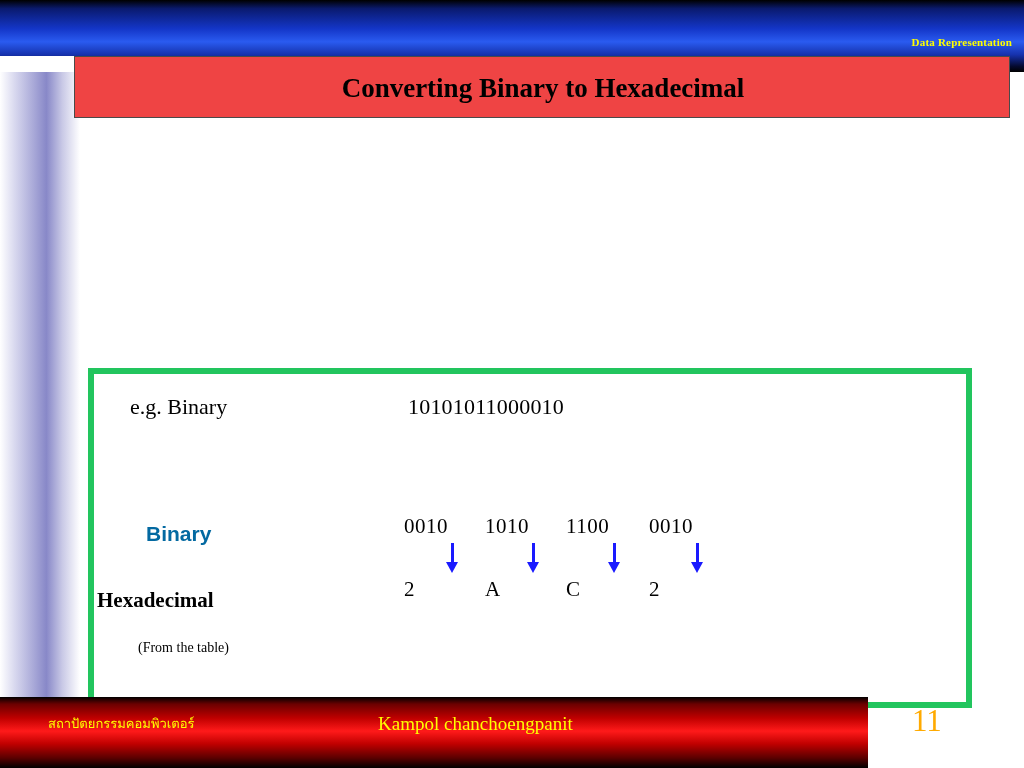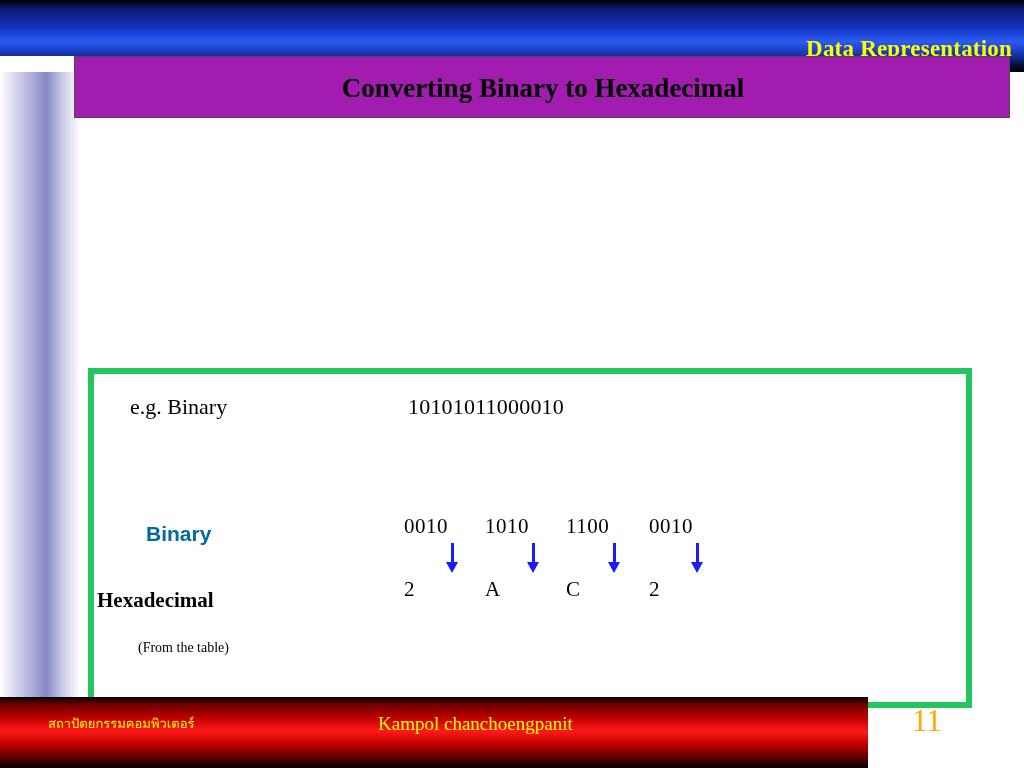--- a/index.html
+++ b/index.html
@@ -37,21 +37,21 @@
         #1632ad 76%,
         #050a30 92%,
         #000000 100%);
   }
   .banner-title {
     position: absolute;
     right: 12px;
     top: 36px;
     font-family: "Liberation Serif", serif;
     font-weight: bold;
-    font-size: 23px;
+    font-size: 11px;
     color: #ffff00;
     letter-spacing: 0.2px;
   }
 
   
   .left-band {
     position: absolute;
     left: 0;
     top: 72px;
     width: 80px;
@@ -108,21 +108,21 @@
     font-weight: normal;
   }
 
   
   .title-box {
     position: absolute;
     left: 74px;
     top: 56px;
     width: 936px;
     height: 62px;
-    background: #a21caf;
+    background: #ef4444;
     border: 1px solid #4a4a4a;
     box-sizing: border-box;
   }
   .title-text {
     position: absolute;
     left: 0;
     top: 0;
     width: 936px;
     text-align: center;
     line-height: 62px;

